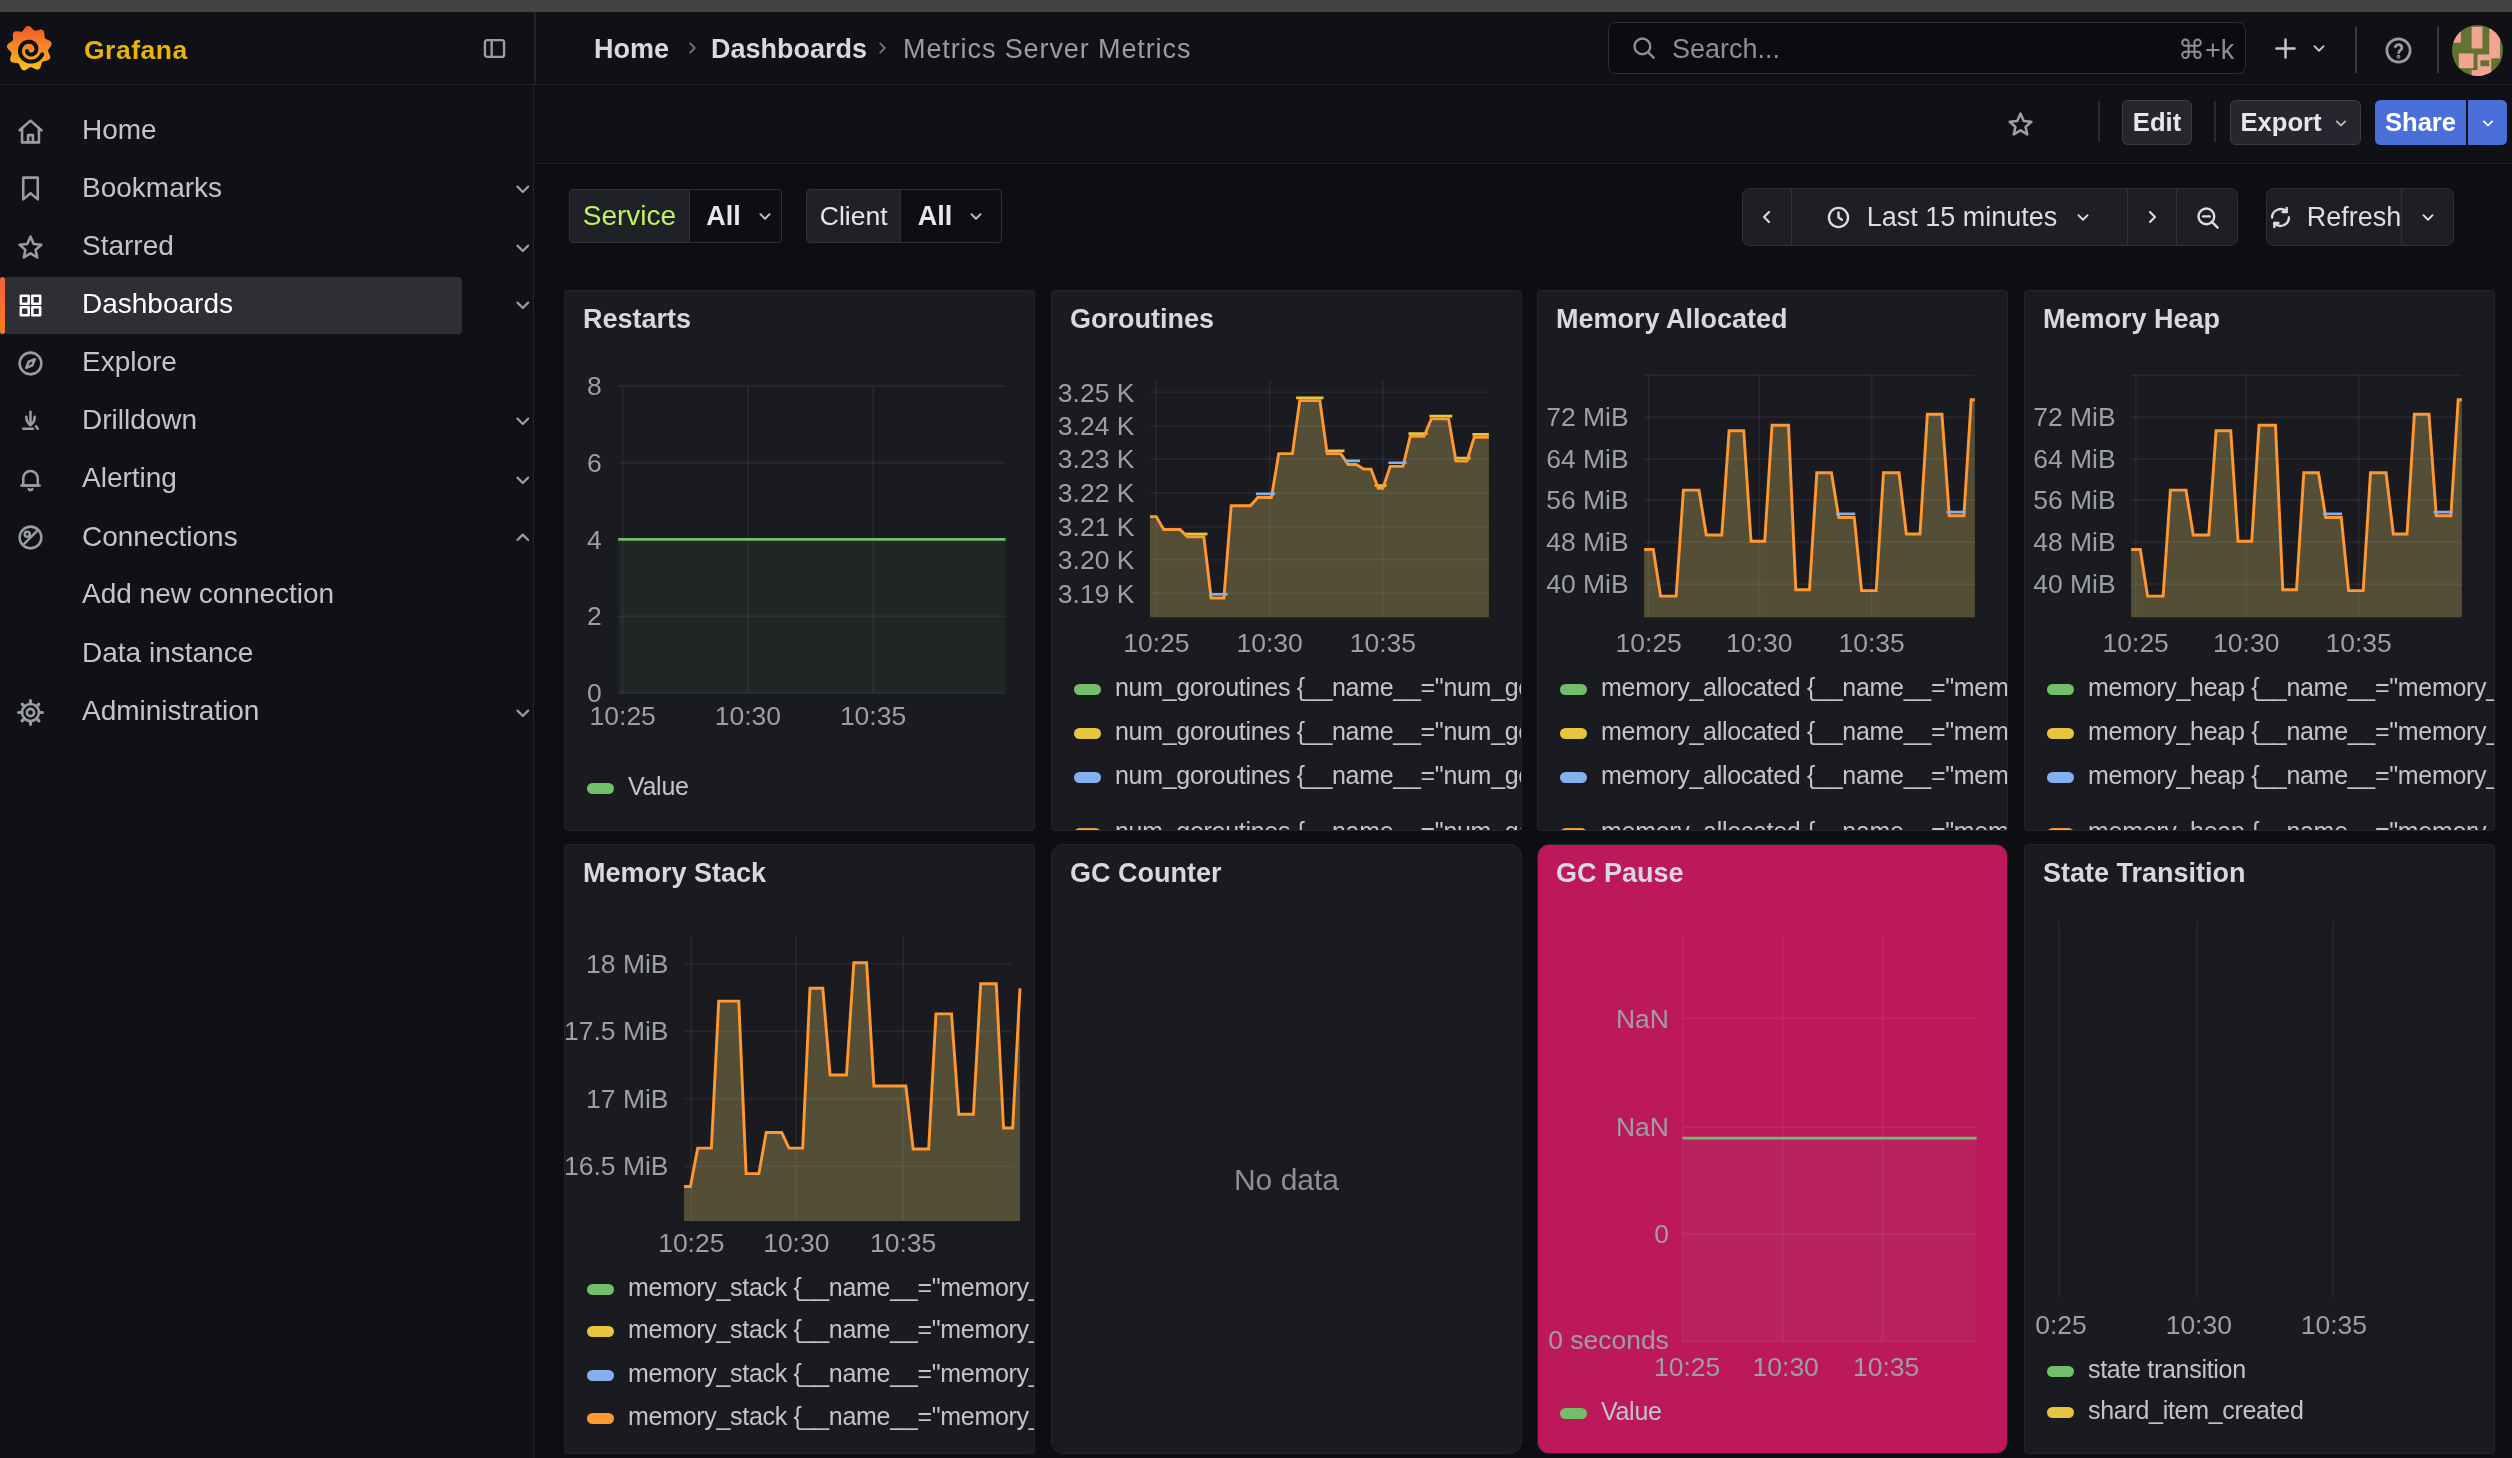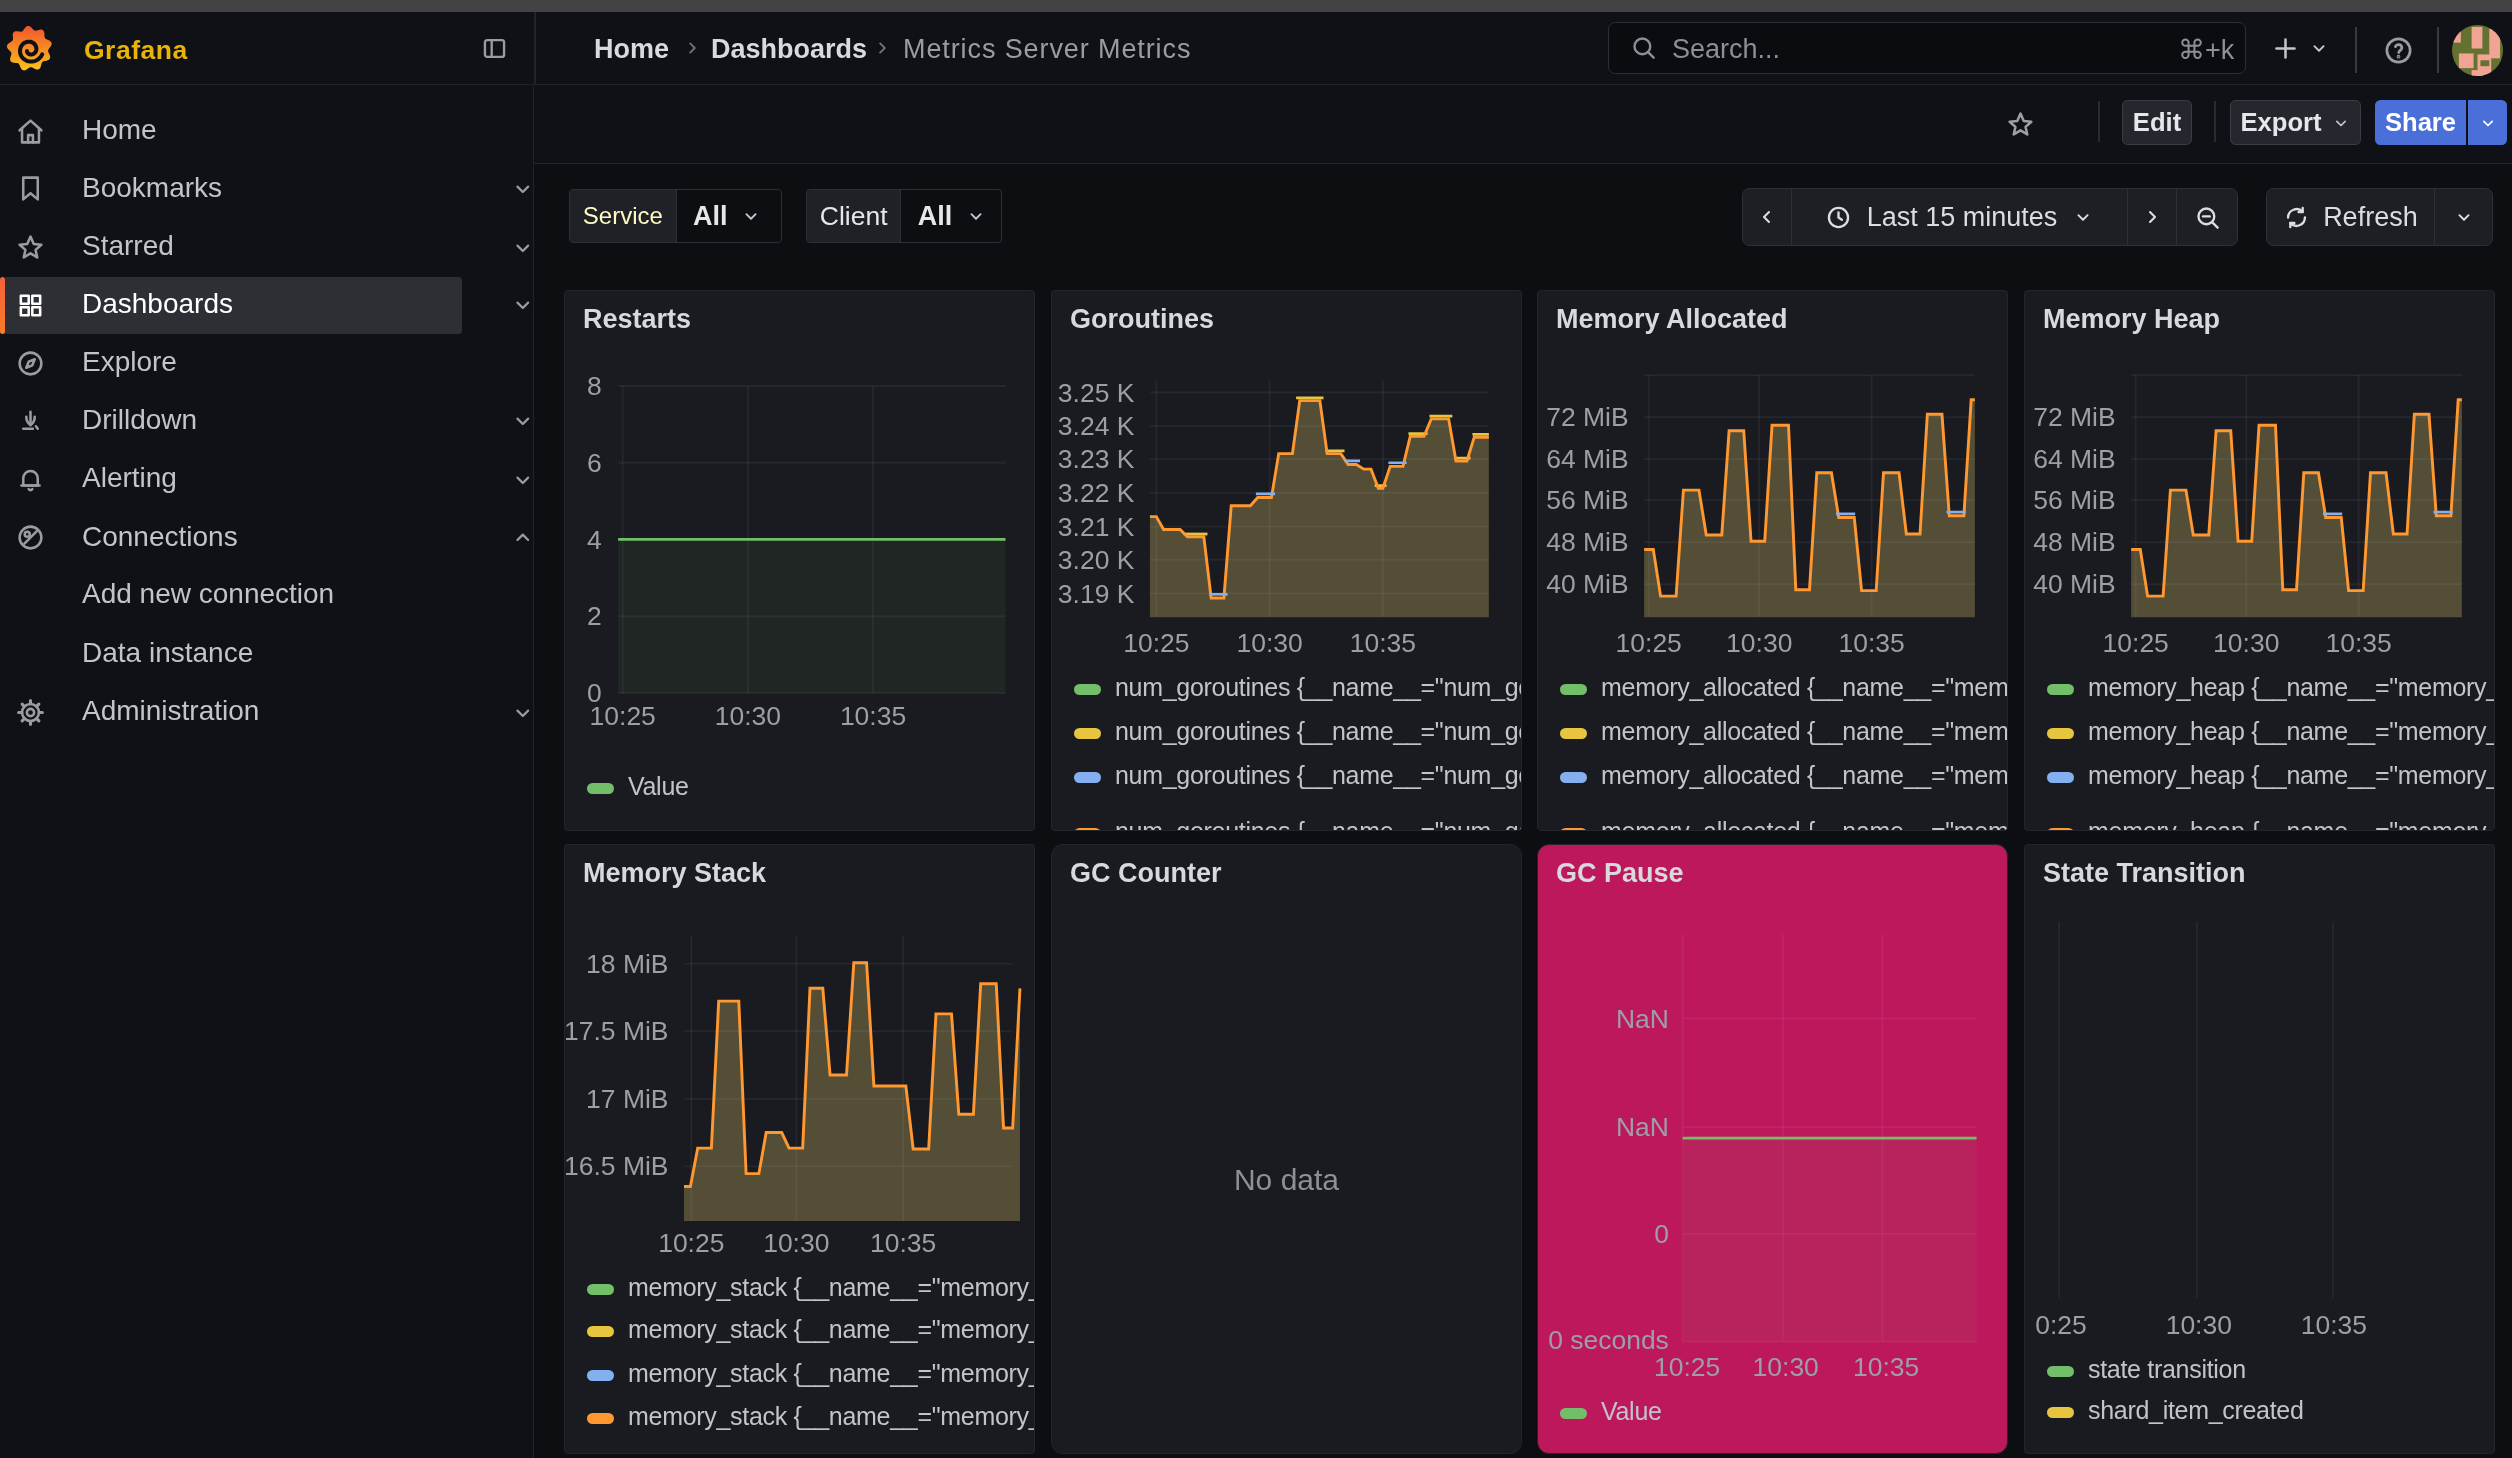--- a/index.html
+++ b/index.html
@@ -220,21 +220,21 @@
       <path d="M7 10l5 5 5-5"></path>
     </svg></div>
 <div style="position:absolute;left:2375px;top:100px;width:91px;height:45px;background:#4a6fd8;border-radius:5.5px 0 0 5.5px;display:flex;align-items:center;justify-content:center;font-size:25.6px;font-weight:700;color:#fff">Share</div>
 <div style="position:absolute;left:2468px;top:100px;width:39px;height:45px;background:#4a6fd8;border-radius:0 5.5px 5.5px 0;display:flex;align-items:center;justify-content:center">
     <svg width="20" height="20" viewBox="0 0 24 24" fill="none" stroke="#fff" stroke-width="2.1" stroke-linecap="round" stroke-linejoin="round">
       <path d="M7 10l5 5 5-5"></path>
     </svg>
   </div>
 
 <div style="position:absolute;left:569px;top:189px;width:213px;height:54px;border:1.8px solid #2f3037;border-radius:3.7px;box-sizing:border-box;display:flex">
- <div style="background:#202127;display:flex;align-items:center;padding:0 12.8px;font-size:24px;font-weight:500;color:#fef9c3;border-right:1.8px solid #2f3037">Service</div>
+ <div style="background:#202127;display:flex;align-items:center;padding:0 12.8px;font-size:28px;font-weight:500;color:#bef264;border-right:1.8px solid #2f3037">Service</div>
  <div style="display:flex;align-items:center;padding:0 16.4px;gap:12.8px;font-size:27px;font-weight:600;color:#e6e7ea">All <svg width="22" height="22" viewBox="0 0 24 24" fill="none" stroke="#c3c4ca" stroke-width="2.1" stroke-linecap="round" stroke-linejoin="round">
         <path d="M7 10l5 5 5-5"></path>
       </svg></div>
 </div>
 <div style="position:absolute;left:806px;top:189px;width:196px;height:54px;border:1.8px solid #2f3037;border-radius:3.7px;box-sizing:border-box;display:flex">
  <div style="background:#202127;display:flex;align-items:center;padding:0 12.8px;font-size:26.5px;font-weight:500;color:#e6e7ea;border-right:1.8px solid #2f3037">Client</div>
  <div style="display:flex;align-items:center;padding:0 16.4px;gap:12.8px;font-size:27px;font-weight:600;color:#e6e7ea">All <svg width="22" height="22" viewBox="0 0 24 24" fill="none" stroke="#c3c4ca" stroke-width="2.1" stroke-linecap="round" stroke-linejoin="round">
         <path d="M7 10l5 5 5-5"></path>
       </svg></div>
 </div>
@@ -256,21 +256,21 @@
       </svg>
     </div>
  <div style="width:60px;display:flex;align-items:center;justify-content:center;border-left:1.8px solid #2f3037">
       <svg width="27" height="27" viewBox="0 0 24 24" fill="none" stroke="#dcdde0" stroke-width="2.1" stroke-linecap="round" stroke-linejoin="round">
         <circle cx="11" cy="11" r="7"></circle>
         <path d="M16.5 16.5L21 21"></path>
         <path d="M8 11h6"></path>
       </svg>
     </div>
 </div>
-<div style="position:absolute;left:2266px;top:188px;width:227px;height:58px;background:#1e1f25;border:1.8px solid #2f3037;border-radius:7.3px;box-sizing:border-box;display:flex">
+<div style="position:absolute;left:2266px;top:188px;width:188px;height:58px;background:#1e1f25;border:1.8px solid #2f3037;border-radius:7.3px;box-sizing:border-box;display:flex">
  <div style="flex:1;display:flex;align-items:center;justify-content:center;gap:12.8px;font-size:27px;font-weight:500;color:#dcdde0"><svg width="27" height="27" viewBox="0 0 24 24" fill="none" stroke="#dcdde0" stroke-width="2.1" stroke-linecap="round" stroke-linejoin="round">
         <path d="M4.5 12a7.5 7.5 0 0 1 13-5"></path>
         <path d="M17.5 3.5v3.6h-3.6"></path>
         <path d="M19.5 12a7.5 7.5 0 0 1-13 5"></path>
         <path d="M6.5 20.5v-3.6h3.6"></path>
       </svg> Refresh</div>
  <div style="width:57px;display:flex;align-items:center;justify-content:center;border-left:1.8px solid #2f3037">
       <svg width="22" height="22" viewBox="0 0 24 24" fill="none" stroke="#dcdde0" stroke-width="2.1" stroke-linecap="round" stroke-linejoin="round">
         <path d="M7 10l5 5 5-5"></path>
       </svg>

